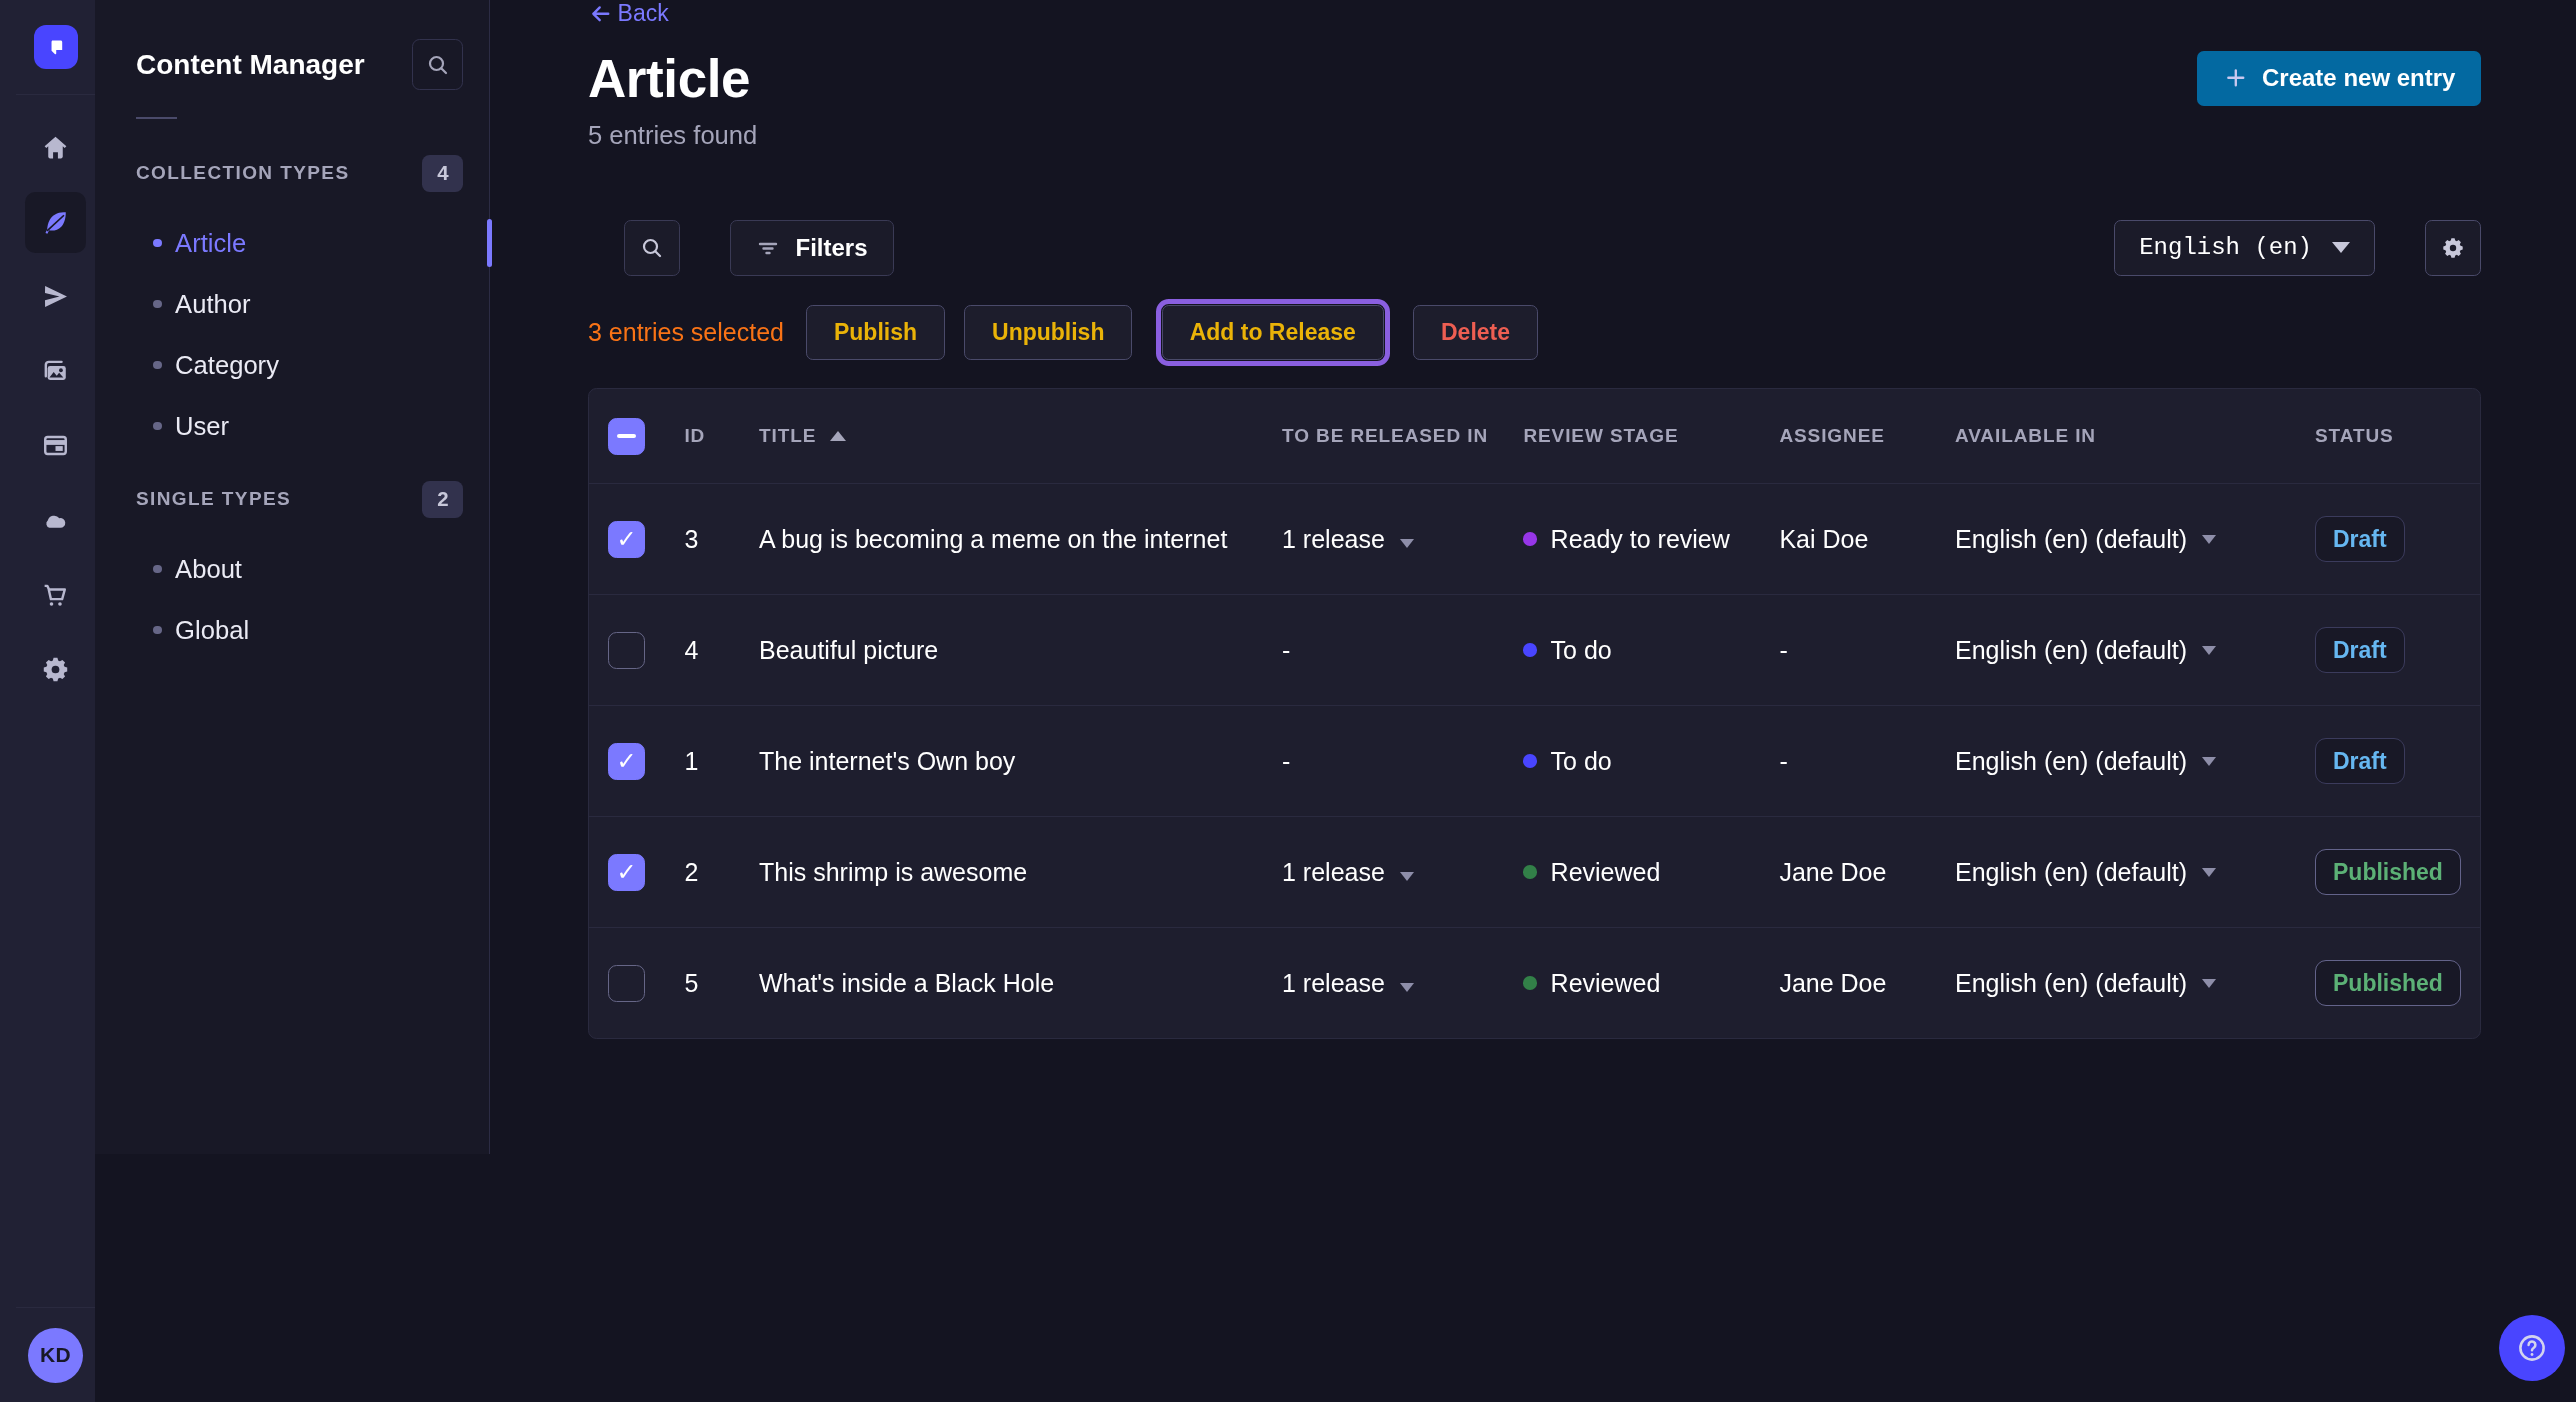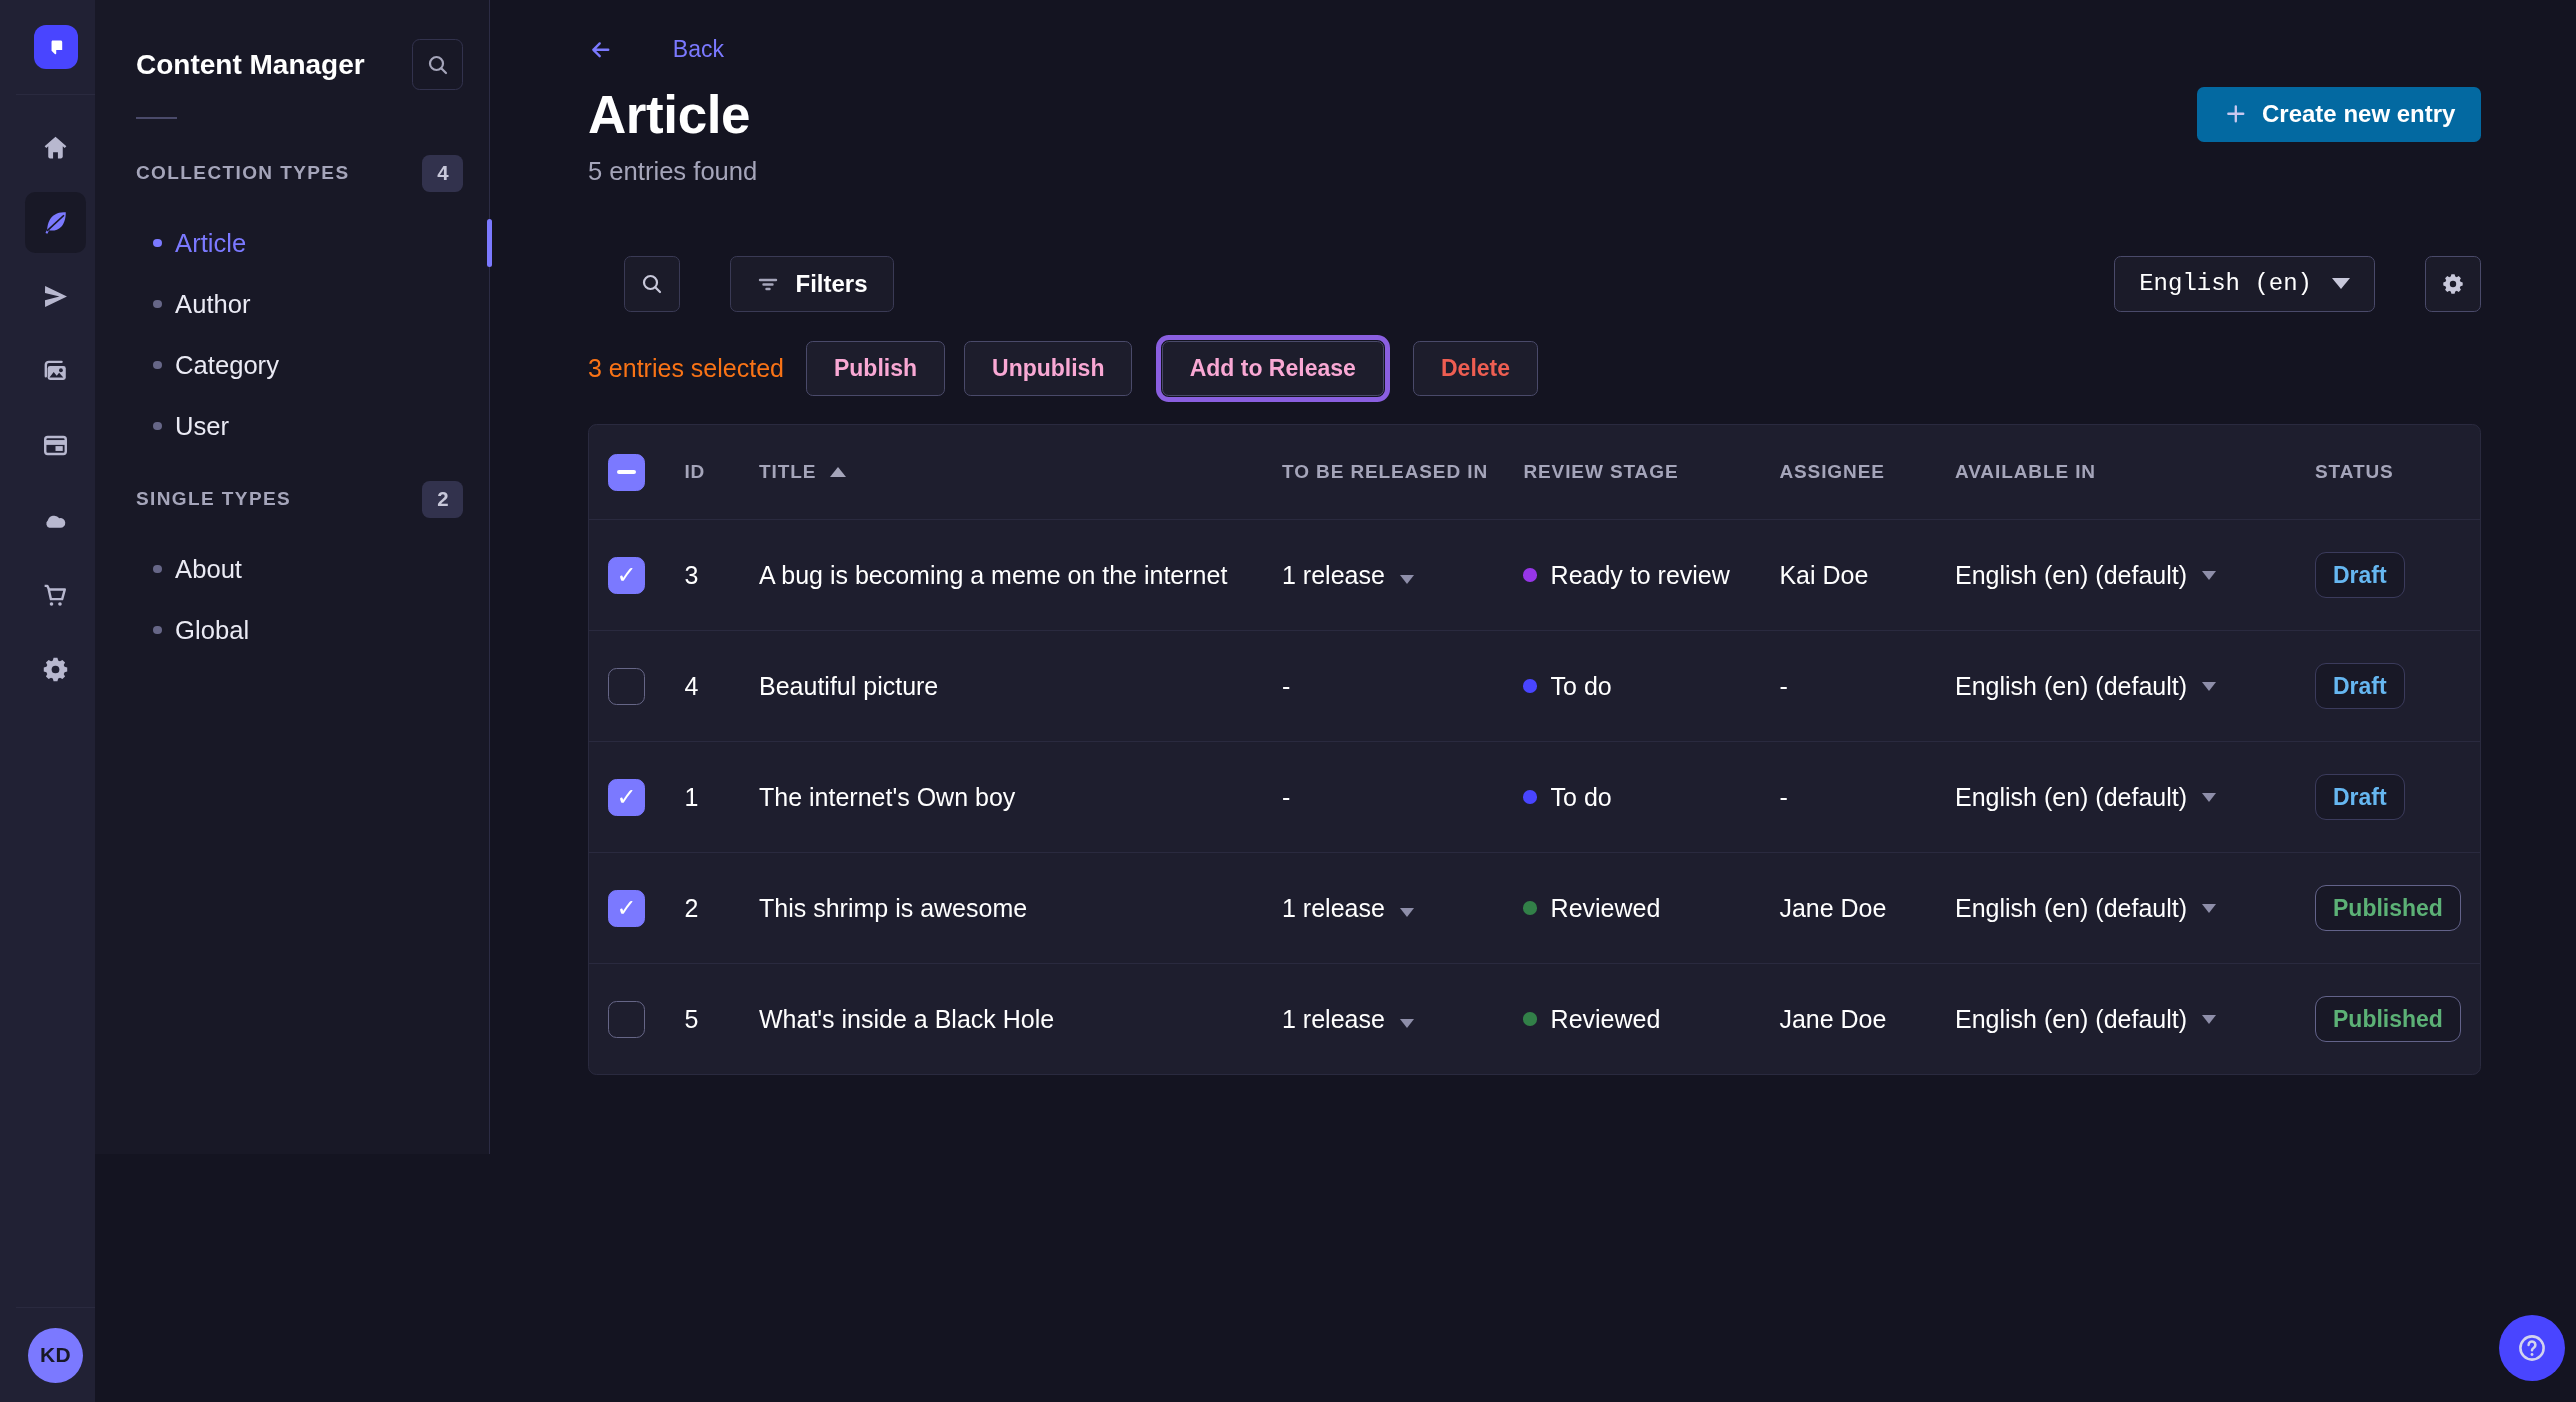--- a/index.html
+++ b/index.html
@@ -34,21 +34,21 @@
   .nav-items { list-style:none; margin-top:19px; }
   .nav-item { height:61px; display:flex; align-items:center; padding-left:58px; cursor:pointer; position:relative; font-size:25.6px; color:#eaeaf4; }
   .nav-item .bullet { width:8.5px; height:8.5px; border-radius:50%; background:#666687; margin-right:13.6px; flex:0 0 8.5px; }
   .nav-item.active { color:#7b79ff; }
   .nav-item.active .bullet { background:#7b79ff; }
   .active-bar { position:absolute; right:-2.6px; top:6.8px; width:5.1px; height:48px; border-radius:2.6px; background:#7b79ff; }
 
   
   .main { flex:1; height:1402px; position:relative; }
   .content { width:1893px; margin-left:98px; }
-  .back-row { padding-top:36px; display:flex; align-items:center; gap:4px; color:#7b79ff; font-size:23px; width:136px; cursor:pointer;justify-content:space-between; }
+  .back-row { display:flex; align-items:center; gap:4px; color:#7b79ff; font-size:23px; width:136px; cursor:pointer; }
   .back-row svg { width:25.6px; height:25.6px; }
   .title-row { margin-top:17px; display:flex; align-items:center; justify-content:space-between; height:68px; }
   .page-title { font-size:53px; font-weight:700; color:#fff; letter-spacing:-0.4px; }
   .btn { font-family:inherit; cursor:pointer; }
   .btn-primary { height:55px; padding:0 25.6px; border:none; border-radius:6.8px; background:#0369a1; color:#fff; font-size:24px; font-weight:600; display:flex; align-items:center; gap:13.6px; }
   .btn-primary svg { width:25.6px; height:25.6px; }
   .subtitle { margin-top:8.5px; font-size:25.6px; color:#a5a5ba; }
 
   .toolbar { margin-top:68px; height:60px; display:flex; align-items:center; justify-content:space-between; }
   .tool-group { display:flex; align-items:center; gap:13.6px; }
@@ -56,21 +56,21 @@
   .tool-btn.square { width:56px; }
   .tool-btn svg { width:24px; height:24px; }
   .filters-btn { padding:0 25.6px; gap:15.3px; font-size:24px; font-weight:600; }
   .filters-btn svg { color:#a5a5ba; }
   .locale-btn { padding:0 24px; gap:20.4px; font-size:24px; border-color:#4a4a6a;font-family:Liberation Mono, monospace; }
   .gear-btn { width:56px; border-color:#4a4a6a; color:#c8c8da; }
   .tri-down { width:0; height:0; border-left:9.4px solid transparent; border-right:9.4px solid transparent; border-top:11px solid #c8c8da; display:inline-block; }
 
   .selection-row { margin-top:25.6px; height:58px; display:flex; align-items:center; gap:19px; }
   .selection-label { font-size:25px; color:#f97316; margin-right:3px; }
-  .btn-outline { height:55px; padding:0 27px; border-radius:6.8px; background:#1d1d2c; border:0.9px solid #4a4a6a; color:#f9a8d4; font-size:23px; font-weight:600; }
+  .btn-outline { height:55px; padding:0 27px; border-radius:6.8px; background:#1d1d2c; border:0.9px solid #4a4a6a; color:#eab308; font-size:23px; font-weight:600; }
   .btn-release { outline:5.1px solid #8a5fe0; outline-offset:1.7px; margin:0 10.2px; }
   .btn-danger { color:#ee5e52; }
 
   
   .panel { margin-top:27px; width:1893px; background:#1e1e2e; border:0.9px solid #2a2a3f; border-radius:8.5px; overflow:hidden; }
   .trow { display:grid; grid-template-columns:75px 73px 521px 245px 256px 179px 377px 167px; align-items:center; height:111px; border-top:0.9px solid #2a2a3f; }
   .trow.thead { height:94px; border-top:none; }
   .th { font-size:19px; font-weight:600; color:#a5a5ba; letter-spacing:0.9px; display:flex; align-items:center; }
   .c-id { padding-left:20.4px; } .c-title { padding-left:22px; } .c-rel { padding-left:24px; }
   .c-stage { padding-left:20.4px; display:flex; align-items:center; gap:13.6px; }

